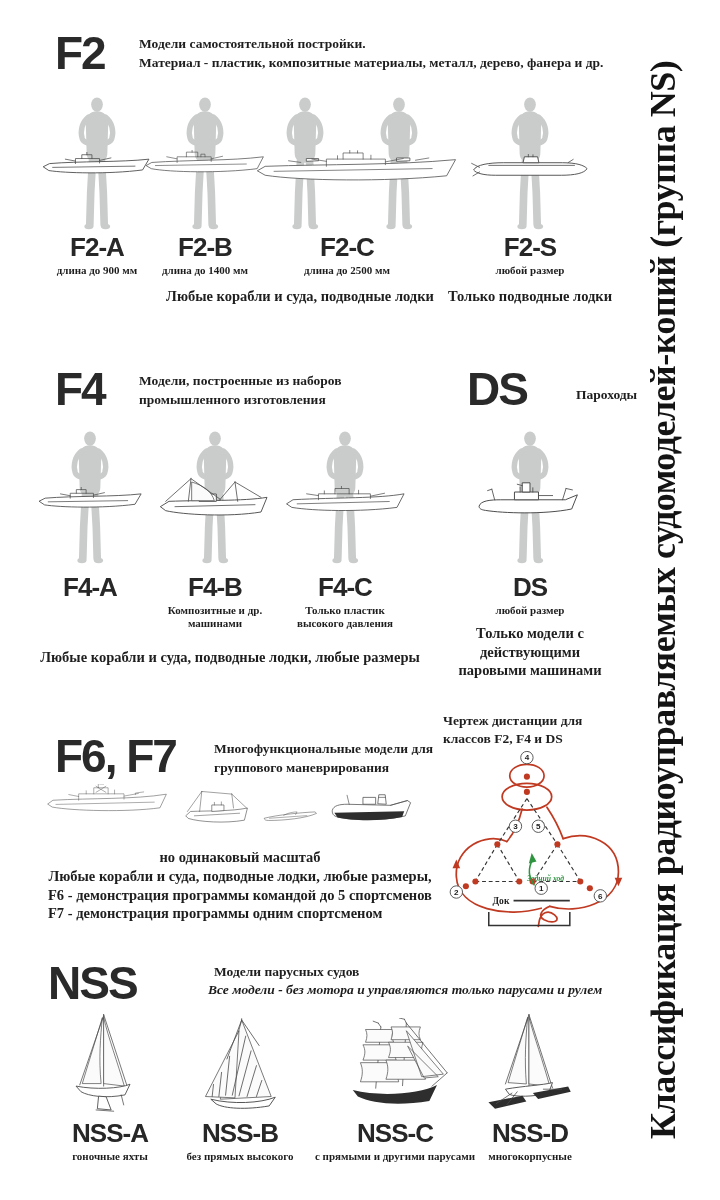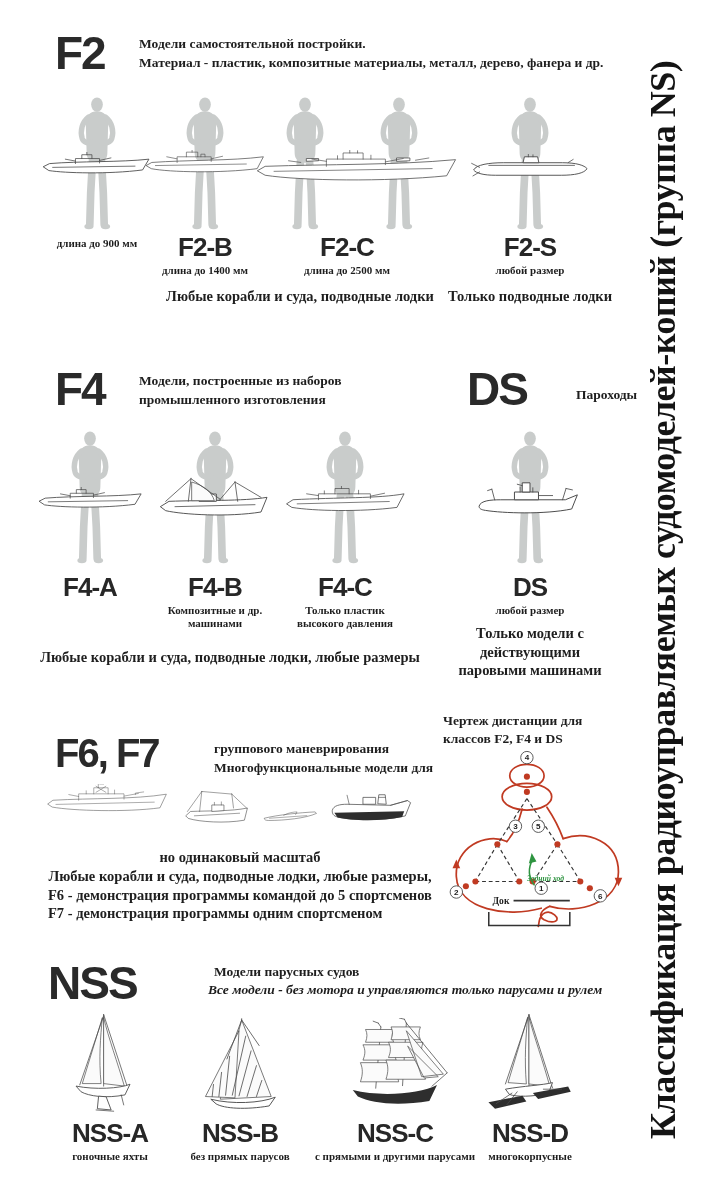--- a/index.html
+++ b/index.html
@@ -1,21 +1,21 @@
 <!DOCTYPE html>
 <html><head>
 <meta charset="utf-8">
 <style>
   html,body{margin:0;padding:0;}
   body{width:720px;height:1200px;background:#ffffff;position:relative;overflow:hidden;
        font-family:"Liberation Serif", serif;color:#1e1e1e;}
   .abs{position:absolute;}
   .head{font-family:"Liberation Sans", sans-serif;font-weight:700;color:#2a2a2a;letter-spacing:-2px;line-height:1;}
   .h46{font-size:46px;}
-  .h40{font-size:40px;}
+  .h40{font-size:46px;}
   .desc{font-weight:700;font-size:13.5px;line-height:1.4;margin-left:29px;}
   .desc-it{font-weight:700;font-style:italic;font-size:13.5px;margin-left:23px;}
   .note{font-weight:700;font-size:14.5px;line-height:1.28;text-align:center;}
   .note-l{font-weight:700;font-size:14.5px;line-height:1.28;}
   .cls{position:absolute;width:160px;text-align:center;}
   .code{font-family:"Liberation Sans", sans-serif;font-weight:700;font-size:26px;letter-spacing:-1px;line-height:1.05;color:#272727;}
   .cap{font-weight:700;font-size:11px;line-height:1.2;margin-top:3px;}
   .vtitle{position:absolute;top:0;right:2px;height:1200px;width:76px;
           writing-mode:vertical-rl;transform:rotate(180deg);
           font-family:"Liberation Serif", serif;font-weight:700;font-size:36px;
@@ -184,20 +184,21 @@
   <use href="#person" x="26" y="4" width="54" height="136"></use>
   <use href="#person" x="120" y="4" width="54" height="136"></use>
   <use href="#ship-large" x="2" y="58" width="206" height="36"></use>
 </svg>
 <svg class="abs" style="left:465px;top:94px" width="130" height="140" viewBox="0 0 130 140">
   <use href="#person" x="38" y="2" width="54" height="136"></use>
   <use href="#submarine" x="4" y="60" width="122" height="28"></use>
 </svg>
 
 <div class="cls" style="left:17px;top:234px">
+  <div class="code">F2-A</div>
   <div class="cap">длина до 900 мм</div>
 </div>
 <div class="cls" style="left:125px;top:234px">
   <div class="code">F2-B</div>
   <div class="cap">длина до 1400 мм</div>
 </div>
 <div class="cls" style="left:267px;top:234px">
   <div class="code">F2-C</div>
   <div class="cap">длина до 2500 мм</div>
 </div>
@@ -256,22 +257,22 @@
 </div>
 <div class="abs note" style="left:440px;top:624px;width:180px">
   <div>Только модели с</div>
   <div>действующими</div>
   <div>паровыми машинами</div>
 </div>
 <div class="abs note" style="left:10px;top:648px;width:440px">Любые корабли и суда, подводные лодки, любые размеры</div>
 
 <div class="abs head h40" style="left:55px;top:733px">F6, F7</div>
 <div class="abs desc" style="left:185px;top:740px;width:270px">
+  <div>Многофункциональные модели для</div>
   <div>группового маневрирования</div>
-  <div>Многофункциональные модели для</div>
 </div>
 
 <svg class="abs" style="left:44px;top:784px" width="126" height="31" viewBox="0 0 330 82">
     <use href="#f6-warship"></use>
   </svg>
 <svg class="abs" style="left:182px;top:788px" width="70" height="40" viewBox="0 0 160 92">
     <use href="#f6-trawler"></use>
   </svg>
 <svg class="abs" style="left:262px;top:808px" width="56" height="16" viewBox="0 0 150 42">
     <use href="#f6-speedboat"></use>
@@ -372,21 +373,21 @@
 <svg class="abs" style="left:478px;top:1012px" width="98" height="106" viewBox="0 0 150 162">
     <use href="#trimaran"></use>
   </svg>
 
 <div class="cls" style="left:30px;top:1120px">
   <div class="code">NSS-A</div>
   <div class="cap">гоночные яхты</div>
 </div>
 <div class="cls" style="left:160px;top:1120px">
   <div class="code">NSS-B</div>
-  <div class="cap">без прямых парусов</div>
+  <div class="cap">без прямых высокого</div>
 </div>
 <div class="cls" style="left:295px;top:1120px;width:200px">
   <div class="code">NSS-C</div>
   <div class="cap">с прямыми и другими парусами</div>
 </div>
 <div class="cls" style="left:450px;top:1120px">
   <div class="code">NSS-D</div>
   <div class="cap">многокорпусные</div>
 </div>
 

